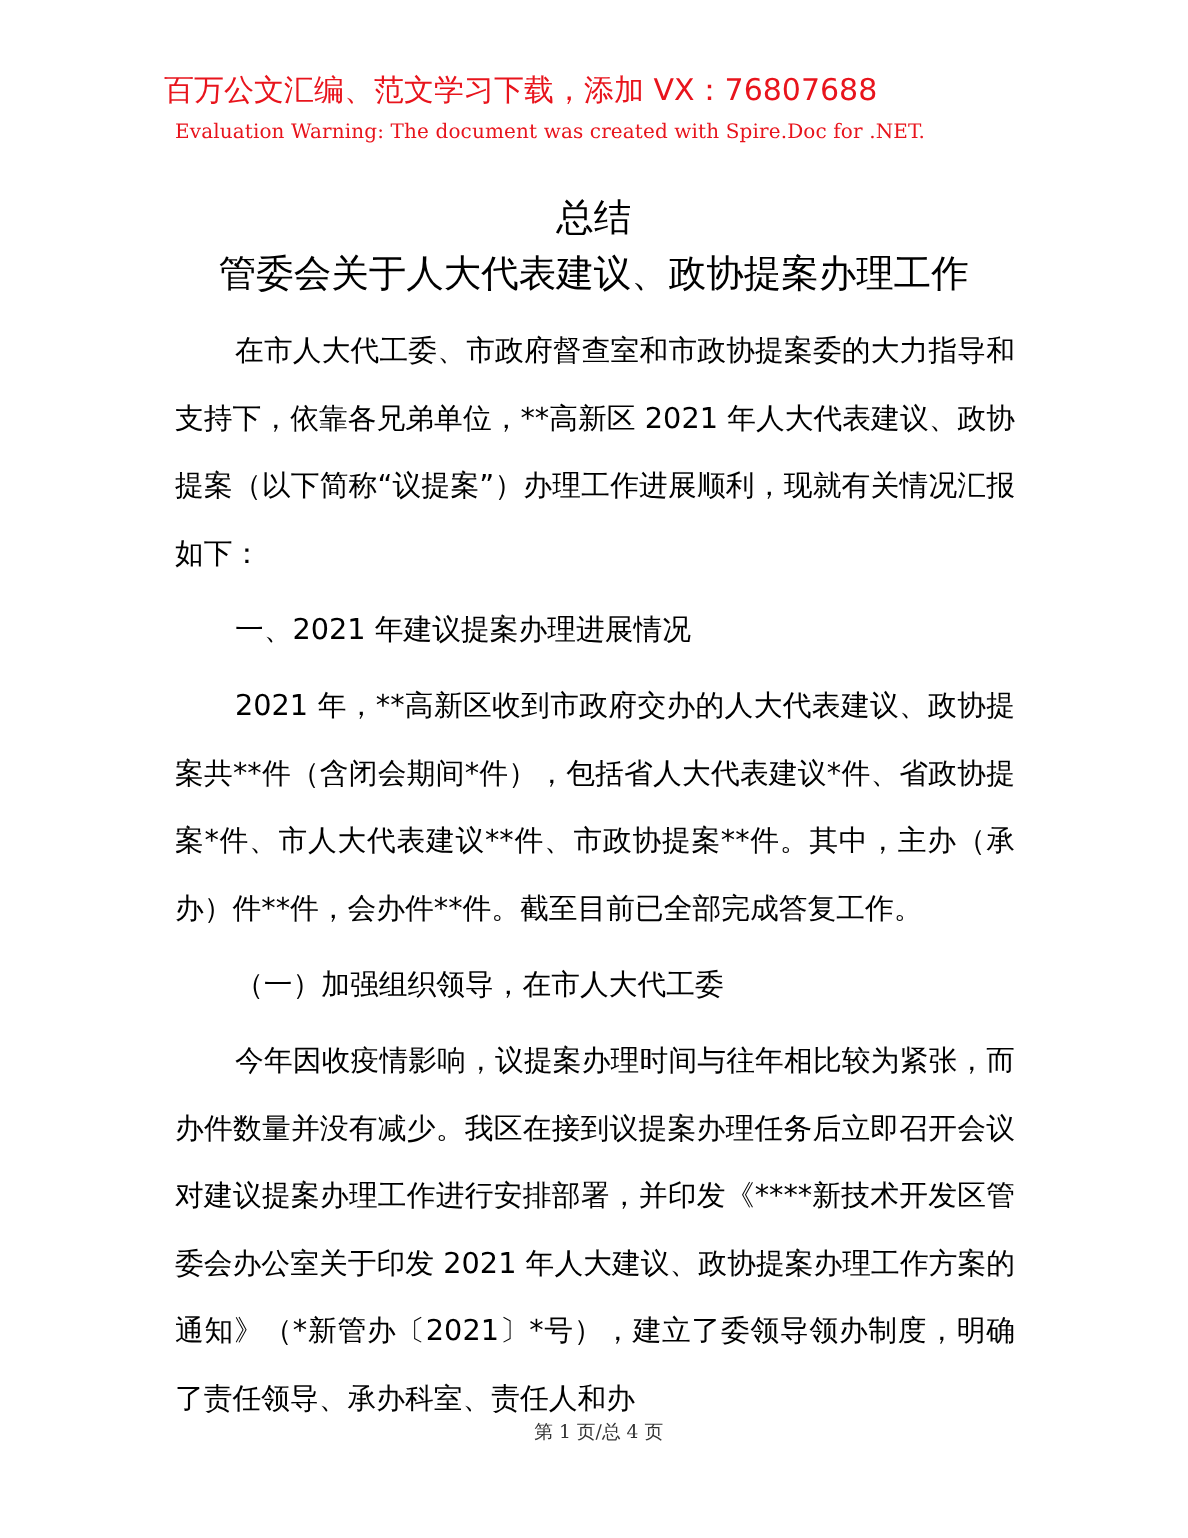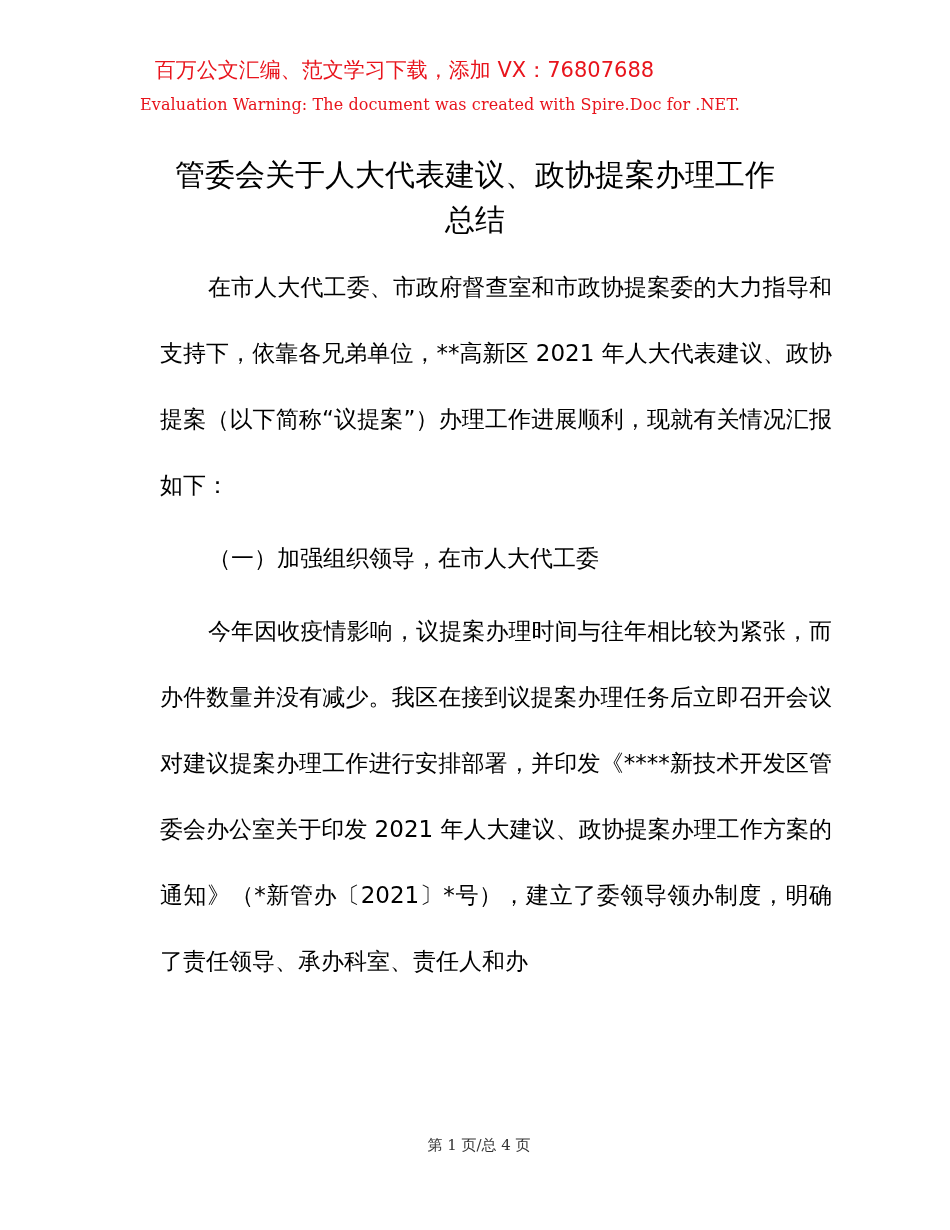--- a/index.html
+++ b/index.html
@@ -11,25 +11,25 @@
       width: 950px;
       height: 1230px;
       position: relative;
       overflow: hidden;
       font-family: "DejaVu Sans", sans-serif;
       color: #000000;
     }
     .header-banner {
       position: absolute;
       top: 56px;
-      left: 0;
+      left: 12px;
       width: 809px;
       text-align: center;
       font-family: "DejaVu Sans", sans-serif;
-      font-size: 21px;
+      font-size: 24px;
       color: #e8141c;
       letter-spacing: 0px;
     }
     .eval-warning {
       position: absolute;
       top: 95px;
       left: 140px;
       font-family: "DejaVu Serif", serif;
       font-size: 16px;
       color: #e8141c;
@@ -46,23 +46,22 @@
       line-height: 45px;
       color: #000000;
     }
     .body-text {
       position: absolute;
       top: 254px;
       left: 140px;
       width: 672px;
       font-family: "DejaVu Sans", sans-serif;
       font-size: 23px;
-      line-height: 66px;
+      line-height: 54px;
       color: #000000;
-      margin-left: 20px;
     }
     .body-text p {
       margin: 0 0 7px 0;
       text-align: justify;
       text-align-last: left;
     }
     .indent {
       text-indent: 48px;
     }
     .page-footer {
@@ -77,23 +76,25 @@
     }
   </style>
 </head>
 <body>
 
 <div class="header-banner">百万公文汇编、范文学习下载，添加 VX：76807688</div>
 
 <div class="eval-warning">Evaluation Warning: The document was created with Spire.Doc for .NET.</div>
 
 <div class="doc-title">
+  <div>总结</div>
   <div>管委会关于人大代表建议、政协提案办理工作</div>
-  <div>总结</div>
 </div>
 
 <div class="body-text">
   <p class="indent">在市人大代工委、市政府督查室和市政协提案委的大力指导和支持下，依靠各兄弟单位，**高新区 2021 年人大代表建议、政协提案（以下简称“议提案”）办理工作进展顺利，现就有关情况汇报如下：</p>
+  <p class="indent">一、2021 年建议提案办理进展情况</p>
+  <p class="indent">2021 年，**高新区收到市政府交办的人大代表建议、政协提案共**件（含闭会期间*件），包括省人大代表建议*件、省政协提案*件、市人大代表建议**件、市政协提案**件。其中，主办（承办）件**件，会办件**件。截至目前已全部完成答复工作。</p>
   <p class="indent">（一）加强组织领导，在市人大代工委</p>
   <p class="indent">今年因收疫情影响，议提案办理时间与往年相比较为紧张，而办件数量并没有减少。我区在接到议提案办理任务后立即召开会议对建议提案办理工作进行安排部署，并印发《****新技术开发区管委会办公室关于印发 2021 年人大建议、政协提案办理工作方案的通知》（*新管办〔2021〕*号），建立了委领导领办制度，明确了责任领导、承办科室、责任人和办</p>
 </div>
 
 <div class="page-footer">第 1 页/总 4 页</div>
 
 </body></html>

